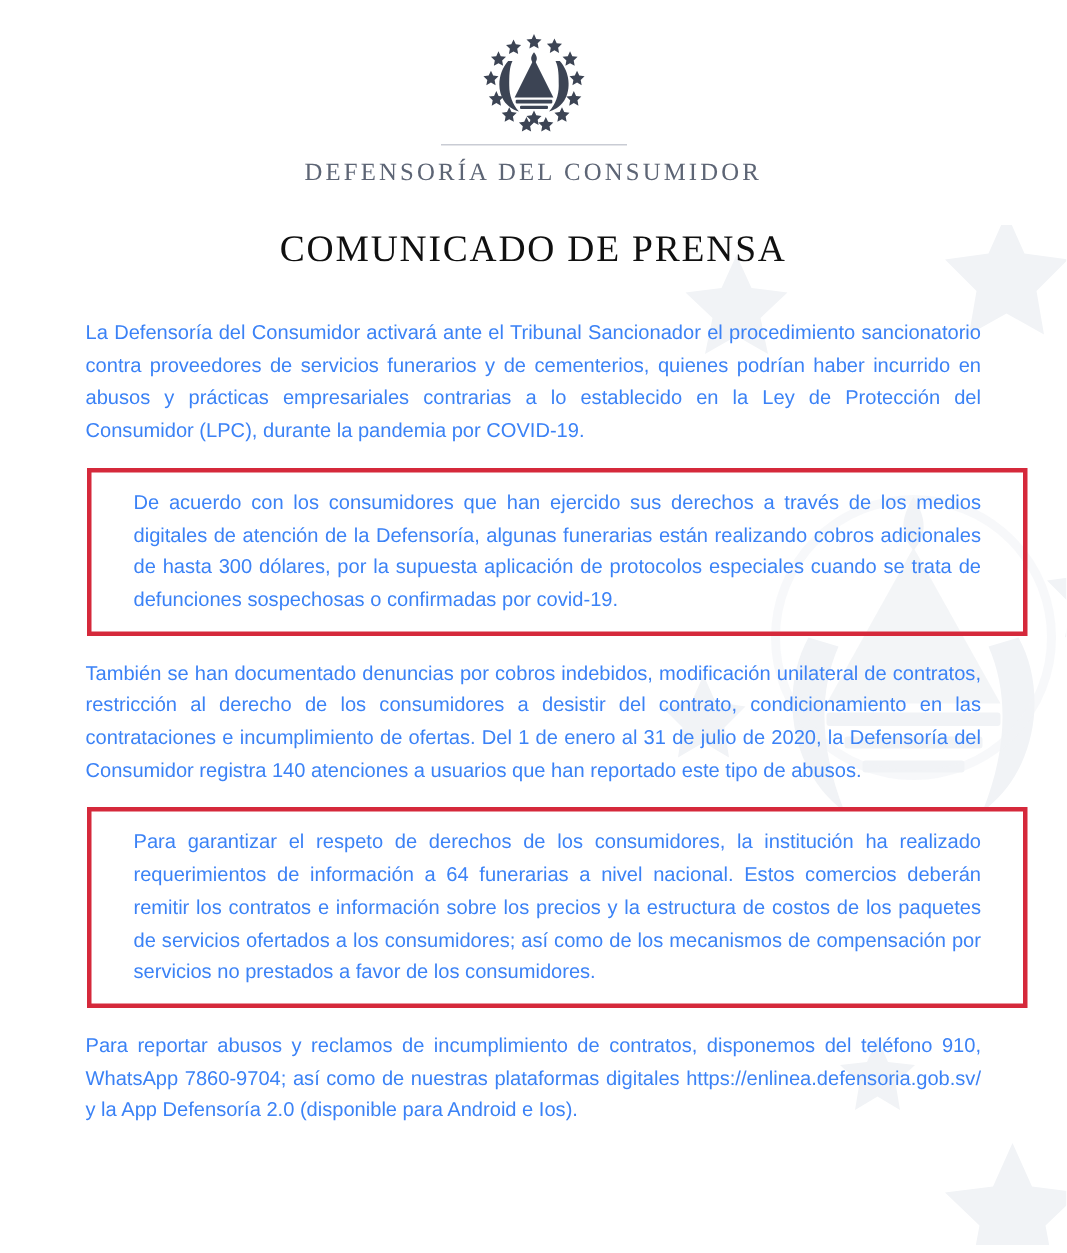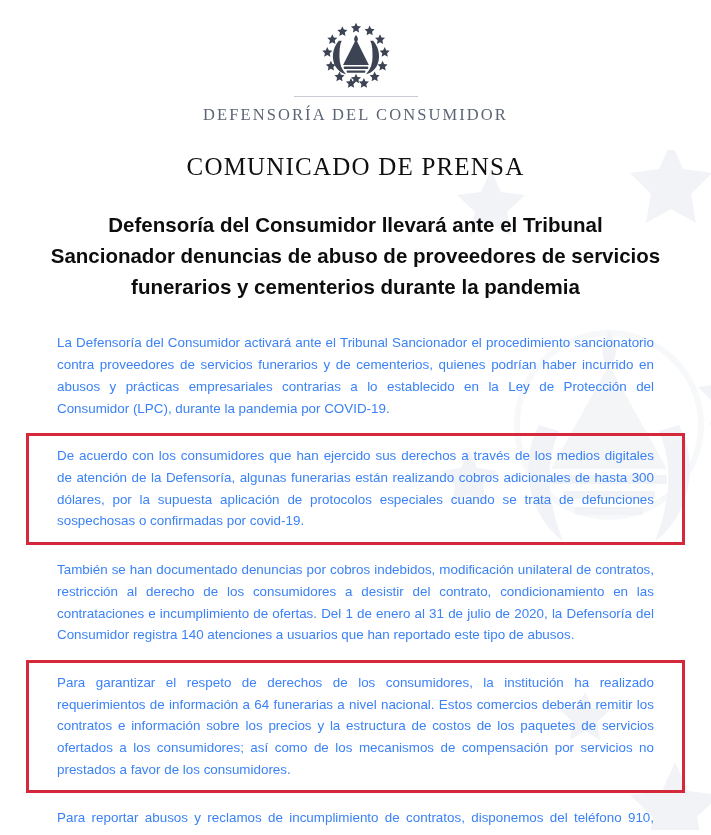--- a/index.html
+++ b/index.html
@@ -106,20 +106,21 @@
   .para + .para,
   .highlight-box + .para,
   .para + .highlight-box,
   .highlight-box + .highlight-box {
     margin-top: 14px;
   }
 
   .highlight-box {
     border: 3px solid #d5293b;
     padding: 9px 0 10px 0;
+    margin-left: 32px;
   }
 
   .highlight-box > p.para {
     padding: 0 28px 0 28px;
   }
 </style>
 </head>
 <body>
 
 <div class="page">
@@ -181,21 +182,20 @@
       </g>
     </svg>
 
     <div class="header-divider"></div>
 
     <div class="org-name">DEFENSORÍA DEL CONSUMIDOR</div>
   </div>
 
   <div class="doc-kicker">COMUNICADO DE PRENSA</div>
 
-  <h1 class="headline">Defensoría del Consumidor llevará ante el Tribunal Sancionador denuncias de abuso de proveedores de servicios funerarios y cementerios durante la pandemia</h1>
 
   <div class="body-wrap">
 
     <p class="para">La Defensoría del Consumidor activará ante el Tribunal Sancionador el procedimiento sancionatorio contra proveedores de servicios funerarios y de cementerios, quienes podrían haber incurrido en abusos y prácticas empresariales contrarias a lo establecido en la Ley de Protección del Consumidor (LPC), durante la pandemia por COVID-19.</p>
 
     <div class="highlight-box">
       <p class="para">De acuerdo con los consumidores que han ejercido sus derechos a través de los medios digitales de atención de la Defensoría, algunas funerarias están realizando cobros adicionales de hasta 300 dólares, por la supuesta aplicación de protocolos especiales cuando se trata de defunciones sospechosas o confirmadas por covid-19.</p>
     </div>
 
     <p class="para">También se han documentado denuncias por cobros indebidos, modificación unilateral de contratos, restricción al derecho de los consumidores a desistir del contrato, condicionamiento en las contrataciones e incumplimiento de ofertas.  Del 1 de enero al 31 de julio de 2020, la Defensoría del Consumidor registra 140 atenciones a usuarios que han reportado este tipo de abusos.</p>

